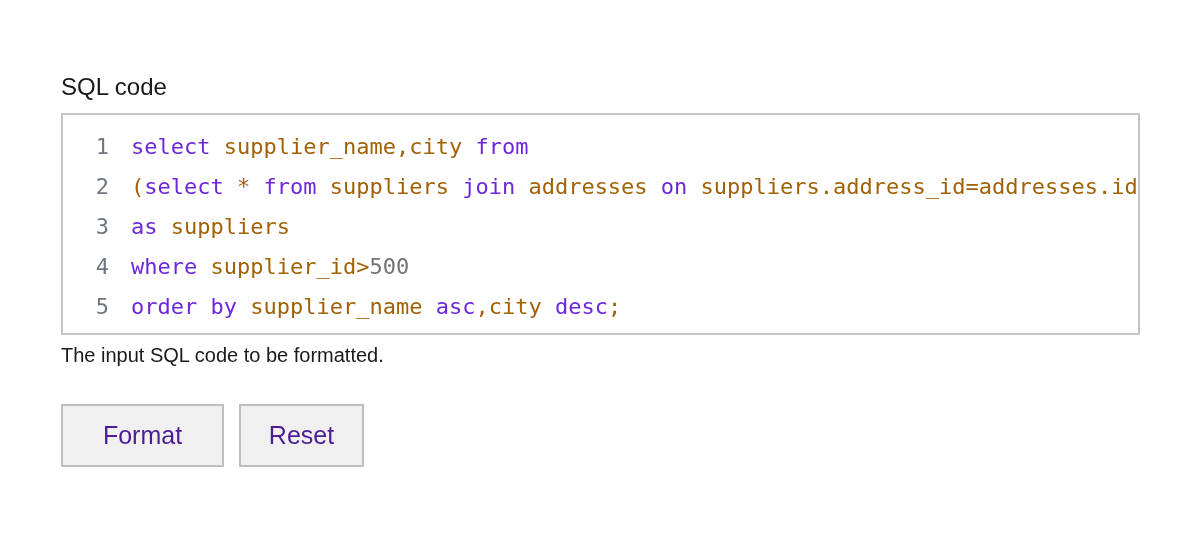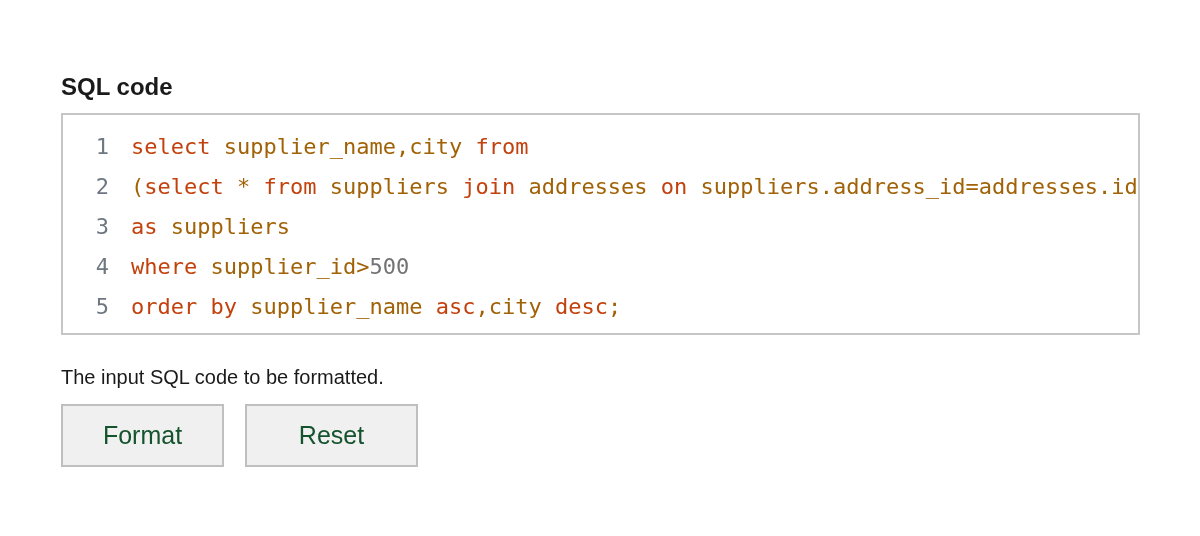--- a/index.html
+++ b/index.html
@@ -15,21 +15,20 @@
     color: #1a1a1a;
     position: relative;
   }
   .field-label {
     position: absolute;
     left: 61px;
     top: 72px;
     font-size: 24px;
     line-height: 30px;
     color: #1a1a1a;
-    font-weight: bold;
   }
   .code-box {
     position: absolute;
     left: 61px;
     top: 113px;
     width: 1075px;
     height: 218px;
     border: 2px solid #c6c6c6;
     background: #ffffff;
     overflow: hidden;
@@ -52,49 +51,49 @@
     width: 46px;
     text-align: right;
     color: #6e7781;
     flex: none;
   }
   .line-code {
     padding-left: 22px;
     color: #1a1a1a;
     white-space: pre;
   }
-  .tok-kw { color: #c2410c; }
+  .tok-kw { color: #6d28d9; }
   .tok-num { color: #737373; }
   .tok-plain { color: #a16207; }
   .help-text {
     position: absolute;
     left: 61px;
-    top: 364px;
+    top: 342px;
     font-size: 20px;
     line-height: 26px;
     color: #1a1a1a;
   }
   .btn {
     position: absolute;
     top: 404px;
     height: 63px;
     box-sizing: border-box;
     background: #f0f0f0;
     border: 2px solid #bfbfbf;
     font-family: "Liberation Sans", "DejaVu Sans", sans-serif;
     font-size: 25px;
-    color: #14532d;
+    color: #4c1d95;
     display: flex;
     align-items: center;
     justify-content: center;
     cursor: pointer;
     padding: 4px;
   }
   .btn-format { left: 61px; width: 163px; }
-  .btn-reset { left: 245px; width: 173px; }
+  .btn-reset { left: 239px; width: 125px; }
 </style>
 </head>
 <body>
 
 <div>
   <div class="field-label">SQL code</div>
 
   <div class="code-box">
     <div class="code-lines" id="code-lines"><div class="code-line"><span class="line-number">1</span><span class="line-code"><span class="tok-kw">select</span><span class="tok-plain"> supplier_name,city </span><span class="tok-kw">from</span></span></div><div class="code-line"><span class="line-number">2</span><span class="line-code"><span class="tok-plain">(</span><span class="tok-kw">select</span><span class="tok-plain"> * </span><span class="tok-kw">from</span><span class="tok-plain"> suppliers </span><span class="tok-kw">join</span><span class="tok-plain"> addresses </span><span class="tok-kw">on</span><span class="tok-plain"> suppliers.address_id=addresses.id)</span></span></div><div class="code-line"><span class="line-number">3</span><span class="line-code"><span class="tok-kw">as</span><span class="tok-plain"> suppliers</span></span></div><div class="code-line"><span class="line-number">4</span><span class="line-code"><span class="tok-kw">where</span><span class="tok-plain"> supplier_id&gt;</span><span class="tok-num">500</span></span></div><div class="code-line"><span class="line-number">5</span><span class="line-code"><span class="tok-kw">order by</span><span class="tok-plain"> supplier_name </span><span class="tok-kw">asc</span><span class="tok-plain">,city </span><span class="tok-kw">desc</span><span class="tok-plain">;</span></span></div></div>
   </div>

